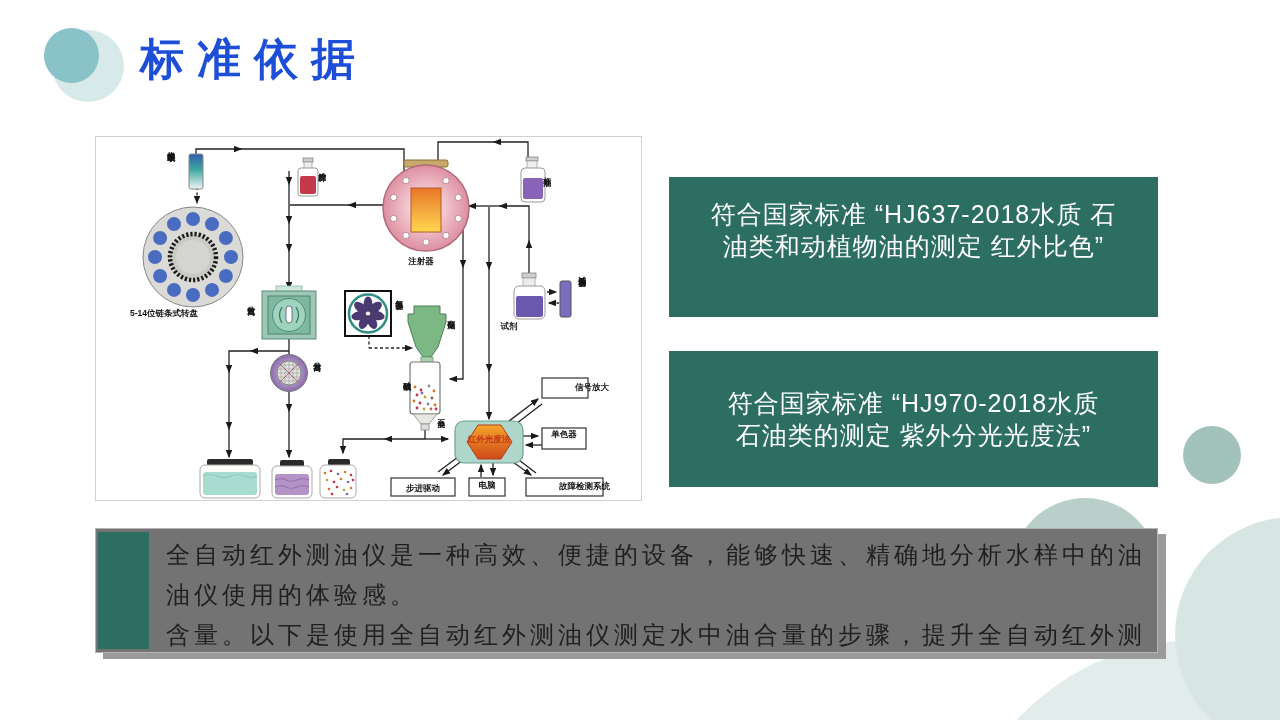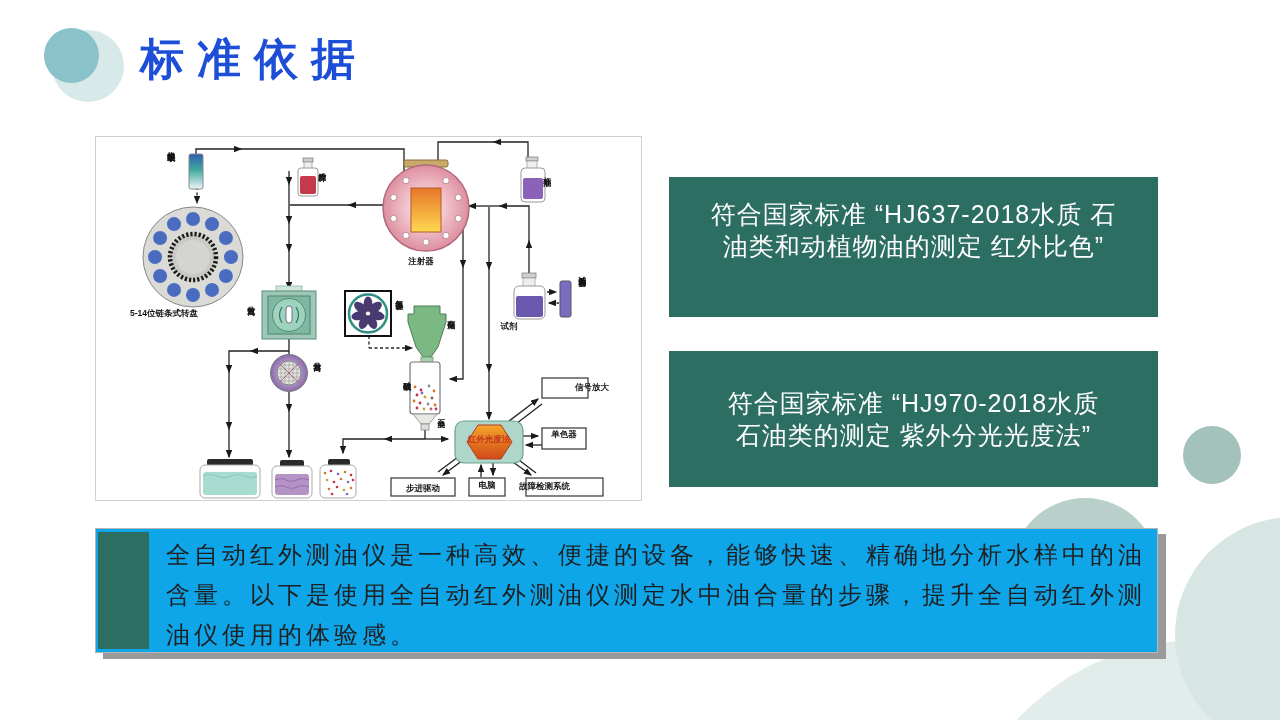--- a/index.html
+++ b/index.html
@@ -18,21 +18,21 @@
            border:1px solid #cdd1d3;z-index:2;}
   .diagram svg{position:absolute;left:0;top:0;}
   .dlabel{position:absolute;font-size:8.5px;font-weight:700;color:#151515;line-height:1.15;white-space:nowrap;}
   .dlabel.v{writing-mode:vertical-rl;text-orientation:upright;letter-spacing:0.5px;}
   .dlabel.ctr{text-align:center;}
   .boxlabel{display:flex;align-items:center;justify-content:center;white-space:nowrap;}
   .std-box{position:absolute;left:669px;width:489px;background:#2d6e62;color:#fff;z-index:2;
            display:flex;flex-direction:column;align-items:center;font-size:25px;line-height:32px;letter-spacing:1px;}
   .std-1{top:177px;height:140px;justify-content:flex-start;padding-top:21px;box-sizing:border-box;}
   .std-2{top:351px;height:136px;justify-content:center;}
-  .summary-box{position:absolute;left:95px;top:528px;width:1063px;height:125px;background:#0ea5e9;
+  .summary-box{position:absolute;left:95px;top:528px;width:1063px;height:125px;background:#737373;
                border:1px solid #b5b5b5;box-shadow:8px 6px 0 #9a9a9a;z-index:2;box-sizing:border-box;}
   .summary-bar{position:absolute;left:2px;top:3px;width:51px;height:117px;background:#2d6e62;}
   .summary-text{position:absolute;left:70px;top:6px;color:#1f1f1f;font-size:24px;line-height:40px;
                 letter-spacing:4px;white-space:nowrap;}
 </style>
 </head>
 <body>
 
 <div class="slide">
 
@@ -310,35 +310,35 @@
     <div class="dlabel v" style="left:150px;top:163px;height:36px;font-size:8px;">分离瓶</div>
     <div class="dlabel v" style="left:216px;top:219px;height:36px;font-size:8px;">分离器</div>
     <div class="dlabel v" style="left:298px;top:157px;height:40px;font-size:8px;">气源设备</div>
     <div class="dlabel v" style="left:350px;top:177px;height:40px;font-size:8px;">存储瓶</div>
     <div class="dlabel v" style="left:306px;top:238px;height:38px;font-size:8px;">硅酸镁</div>
     <div class="dlabel v" style="left:340px;top:276px;height:34px;font-size:7.5px;">石油类</div>
     <div class="dlabel ctr" style="left:362px;top:298px;width:62px;color:#c2341c;">红外光度法</div>
     <div class="dlabel boxlabel" style="left:446px;top:241px;width:46px;height:20px;margin-left:27px;">信号放大</div>
     <div class="dlabel boxlabel" style="left:446px;top:291px;width:44px;height:14px;">单色器</div>
     <div class="dlabel boxlabel" style="left:373px;top:341px;width:36px;height:16px;">电脑</div>
-    <div class="dlabel boxlabel" style="left:410px;top:341px;width:77px;height:18px;">故障检测系统</div>
+    <div class="dlabel boxlabel" style="left:424px;top:341px;width:77px;height:18px;padding-left:26px;">故障检测系统</div>
     <div class="dlabel boxlabel" style="left:295px;top:341px;width:64px;height:22px;">步进驱动</div>
   </div>
 
   <div class="std-box std-1">
     <div>符合国家标准 “HJ637-2018水质 石</div>
     <div>油类和动植物油的测定 红外比色”</div>
   </div>
   <div class="std-box std-2">
     <div>符合国家标准 “HJ970-2018水质</div>
     <div>石油类的测定 紫外分光光度法”</div>
   </div>
 
   <div class="summary-box">
     <div class="summary-bar"></div>
     <div class="summary-text">
       <div>全自动红外测油仪是一种高效、便捷的设备，能够快速、精确地分析水样中的油</div>
+      <div>油仪使用的体验感。</div>
       <div>含量。以下是使用全自动红外测油仪测定水中油合量的步骤，提升全自动红外测</div>
-      <div>油仪使用的体验感。</div>
     </div>
   </div>
 
 </div>
 
 </body></html>

